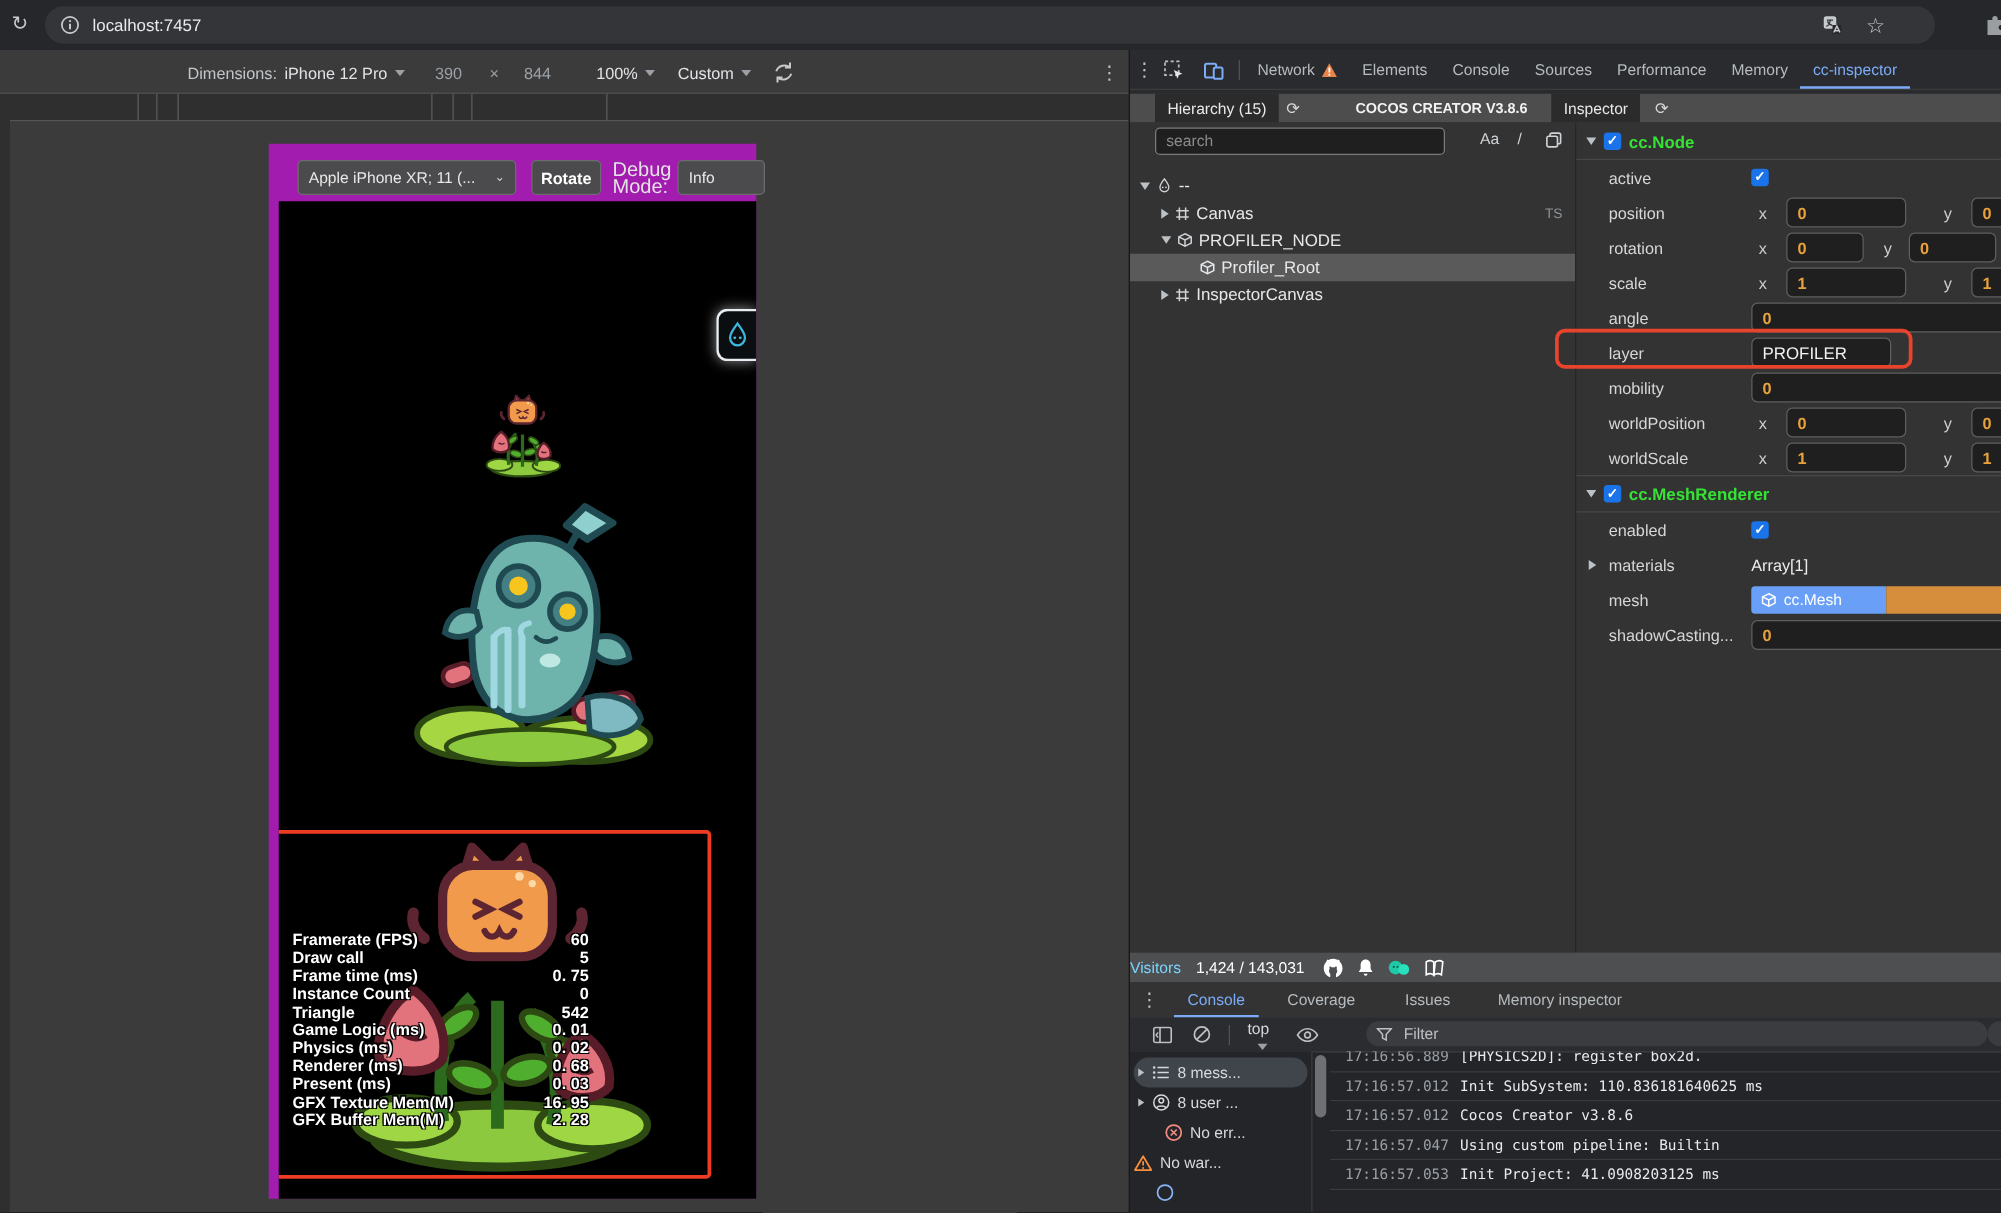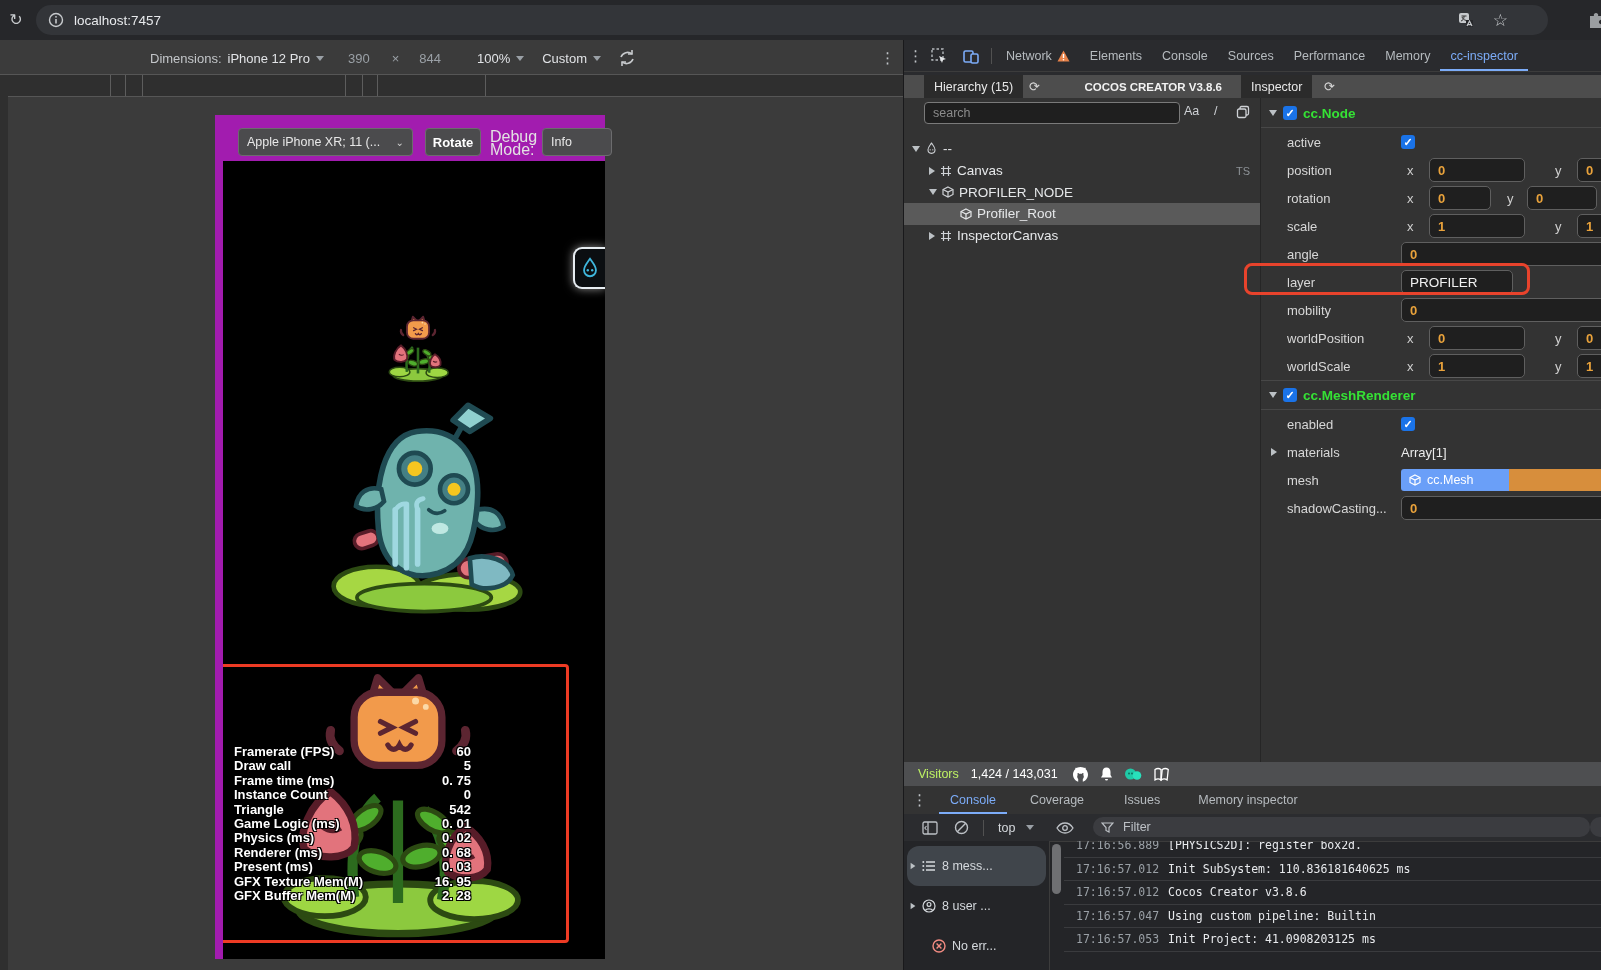--- a/index.html
+++ b/index.html
@@ -52,21 +52,21 @@
   .vsep{width:1px;height:16px;background:#515151;margin:0 4px;}
 
   
   .ccheader{position:absolute;left:0;top:35px;width:698px;height:23px;background:#4d4d4d;}
   .cctab{position:absolute;top:0;height:23px;background:#2b2b2b;color:#e8e8e8;font-size:12.5px;display:flex;align-items:center;padding:0 10px;}
   .ccver{position:absolute;top:0;height:23px;color:#f2f2f2;font-size:11.5px;font-weight:bold;display:flex;align-items:center;}
   .refresh{position:absolute;top:0;height:23px;color:#d6d6d6;font-size:13px;display:flex;align-items:center;}
 
   .ccbody{position:absolute;left:0;top:58px;width:698px;height:664px;}
   .hierarchy{position:absolute;left:0;top:0;width:356px;height:664px;background:#333;}
-  .search{position:absolute;left:20px;top:4px;width:256px;height:22px;background:#1f1f1f;border:1px solid #7a7a7a;border-radius:4px;color:#ddd;font-size:12.5px;padding:0 8px;box-sizing:border-box;outline:none;}
+  .search{position:absolute;left:20px;top:4px;width:232px;height:22px;background:#1f1f1f;border:1px solid #7a7a7a;border-radius:4px;color:#ddd;font-size:12.5px;padding:0 8px;box-sizing:border-box;outline:none;}
   .search::placeholder{color:#8b8b8b;}
   .minibtn{position:absolute;top:6px;color:#cfd2d6;font-size:12.5px;}
   .tree{position:absolute;left:0;top:40px;width:356px;}
   .trow{position:relative;height:21.7px;display:flex;align-items:center;color:#e6e8ea;font-size:13.5px;gap:5px;}
   .trow.sel{background:#5a5a5a;}
   .tw-d{width:0;height:0;border-left:4.5px solid transparent;border-right:4.5px solid transparent;border-top:6px solid #bcc1c5;}
   .tw-r{width:0;height:0;border-top:4.5px solid transparent;border-bottom:4.5px solid transparent;border-left:6px solid #bcc1c5;}
   .badge{position:absolute;right:10px;color:#8d9297;font-size:11px;}
 
   .inspector{position:absolute;left:356px;top:0;width:342px;height:664px;background:#333;border-left:1px solid #262626;overflow:hidden;}
@@ -86,25 +86,25 @@
 
   
   .consec{position:absolute;left:0;top:722px;width:698px;height:208px;background:#242528;}
   .visitors{position:absolute;left:0;top:0;width:698px;height:24px;background:#4e4f51;display:flex;align-items:center;font-size:12.5px;}
   .ctabs{position:absolute;left:0;top:24px;width:698px;height:28px;background:#333;display:flex;align-items:center;border-bottom:1px solid #3c3c3c;}
   .ctab{color:#b6bbbf;font-size:12.5px;padding:0 11px;height:28px;display:flex;align-items:center;}
   .ctab.sel{color:#7cacf8;box-shadow:inset 0 -2px 0 #7cacf8;}
   .ctoolbar{position:absolute;left:0;top:52px;width:698px;height:27px;background:#2b2c2f;border-bottom:1px solid #3c3c3c;display:flex;align-items:center;}
   .filter{position:absolute;left:189px;top:3px;width:497px;height:20px;background:#3b3c40;border:none;border-radius:10px;color:#ddd;font-size:12.5px;padding:0 8px 0 30px;box-sizing:border-box;outline:none;}
   .filter::placeholder{color:#bdc1c6;}
-  .ctx{color:#d5d9dd;font-size:12.5px;display:flex;align-items:center;gap:5px;}
+  .ctx{color:#d5d9dd;font-size:12.5px;display:flex;align-items:center;gap:5px;flex-direction:column;}
   .rpill{position:absolute;right:-8px;top:3px;width:20px;height:20px;background:#3b3c40;border-radius:10px;}
   .ccontent{position:absolute;left:0;top:79px;width:698px;height:129px;overflow:hidden;}
   .csidebar{position:absolute;left:0;top:0;width:145px;height:129px;background:#242528;border-right:1px solid #3c3c3c;}
-  .srow{position:relative;height:40px;display:flex;align-items:center;gap:6px;color:#d5d9dd;font-size:12.5px;padding-left:6px;}
+  .srow{position:relative;height:24px;display:flex;align-items:center;gap:6px;color:#d5d9dd;font-size:12.5px;padding-left:6px;}
   .srow.sel{background:#40454b;border-radius:12px;margin:0 3px;padding-left:3px;}
   .sthumb{position:absolute;left:148px;top:3px;width:9px;height:50px;background:#6f7073;border-radius:4.5px;}
   .logarea{position:absolute;left:160px;top:0;width:538px;height:129px;overflow:hidden;}
   .logs{margin-top:-7px;}
   .lrow{height:22.5px;display:flex;align-items:center;gap:9px;border-bottom:1px solid #3a3b3e;padding-left:12px;
         font-family:"DejaVu Sans Mono",monospace;font-size:11.5px;}
   .ltime{color:#9aa0a6;}
   .lmsg{color:#e8eaed;}
 </style>
 </head>
@@ -505,21 +505,21 @@
         </div>
         <div class="irow">
           <span class="ilabel">shadowCasting...</span>
           <input class="inp" style="left: 140px; width: 215px;" value="0">
         </div>
       </div>
     </div>
 
     <div class="consec">
       <div class="visitors">
-        <span style="margin-left:14px;color:#bef264">Visitors</span>
+        <span style="color:#7dd3fc">Visitors</span>
         <span style="margin-left:12px;color:#fff">1,424 / 143,031</span>
         <svg style="margin-left:14px" width="17" height="17" viewBox="0 0 17 17">
           <path d="M8.5 1 C4.4 1 1 4.4 1 8.6 c0 3.4 2.2 6.2 5.2 7.2 V13 c-.6 -.5 -1 -1.3 -1 -2.2 0 -.6 .2 -1.2 .5 -1.7 -.3 -.9 -.2 -1.7 .1 -2 .8 0 1.4 .4 1.8 .8 .3 -.1 .6 -.1 .9 -.1 s.6 0 .9 .1 c.4 -.4 1 -.8 1.8 -.8 .3 .3 .4 1.1 .1 2 .3 .5 .5 1.1 .5 1.7 0 .9 -.4 1.7 -1 2.2 v2.8 c3 -1 5.2 -3.8 5.2 -7.2 C16 4.4 12.6 1 8.5 1 Z" fill="#fff"></path>
           <path d="M3.5 2.2 L5.5 3.4 M13.5 2.2 L11.5 3.4" stroke="#fff" stroke-width="1.6"></path>
         </svg>
         <svg style="margin-left:10px" width="15" height="16" viewBox="0 0 15 16">
           <path d="M7.5 1.5 c-2.6 0 -4 2 -4 4.5 v3 L2 11.5 h11 l-1.5 -2.5 v-3 c0 -2.5 -1.4 -4.5 -4 -4.5 Z" fill="#fff"></path>
           <path d="M6 13 a1.5 1.5 0 0 0 3 0 Z" fill="#fff"></path>
         </svg>
         <svg style="margin-left:10px" width="19" height="15" viewBox="0 0 19 15">

